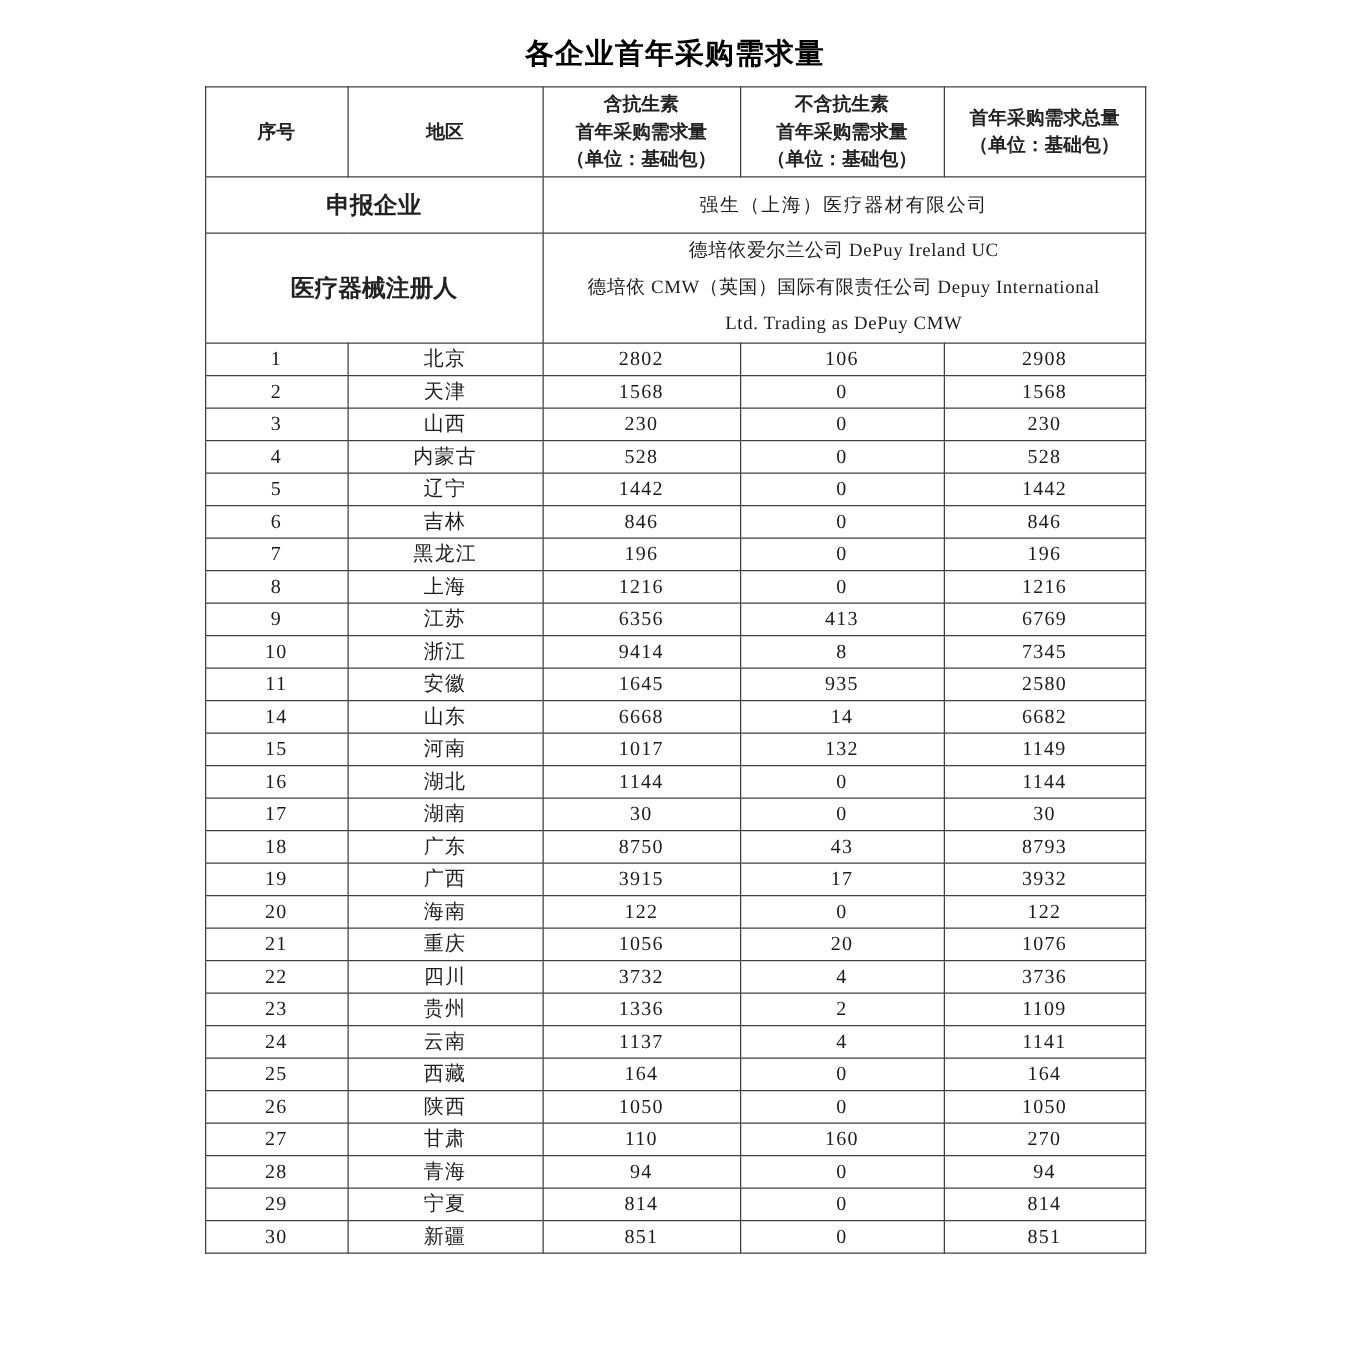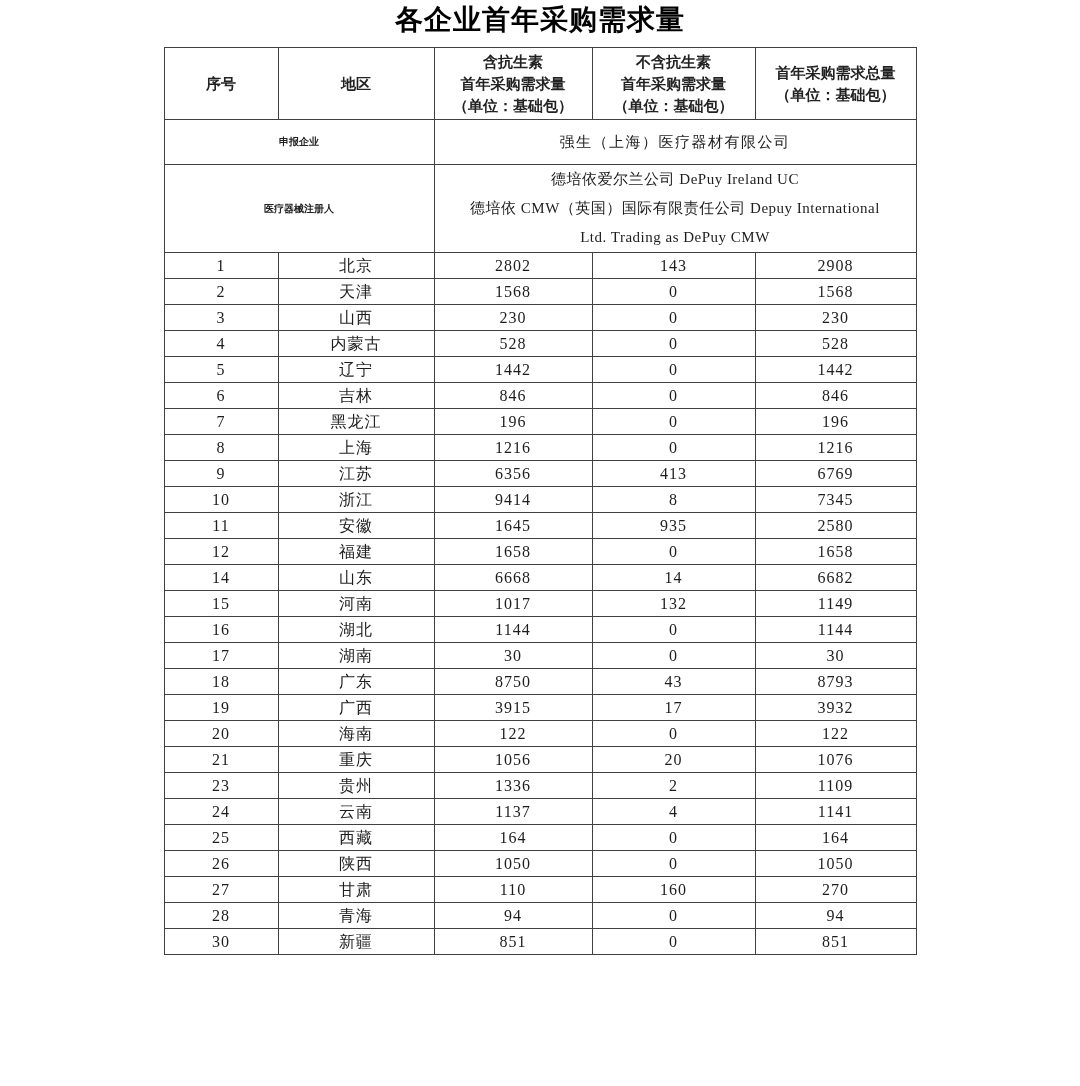--- a/index.html
+++ b/index.html
@@ -15,27 +15,27 @@
     overflow: hidden;
   }
   .page {
     width: 1080px;
     height: 1086px;
     background: #ffffff;
     box-sizing: border-box;
   }
   .title {
     margin: 0;
-    padding-top: 4px;
+    padding-top: 26px;
     height: 32px;
     line-height: 32px;
     text-align: center;
     font-family: "Liberation Sans", "DejaVu Sans", sans-serif;
     font-weight: bold;
-    font-size: 28px;
+    font-size: 23px;
     letter-spacing: 1px;
     color: #000000;
   }
   table.tbl {
     border-collapse: collapse;
     table-layout: fixed;
     width: 752px;
     margin: 11px auto 0 auto;
   }
   .tbl th, .tbl td {
@@ -51,21 +51,21 @@
     font-family: "Liberation Sans", "DejaVu Sans", sans-serif;
     font-weight: bold;
     font-size: 15px;
     line-height: 22px;
     color: #222222;
   }
   
   .label-cell {
     font-family: "Liberation Sans", "DejaVu Sans", sans-serif;
     font-weight: bold;
-    font-size: 10px;
+    font-size: 19px;
     color: #222222;
   }
   .value-cell {
     font-size: 15px;
     letter-spacing: 1.5px;
     color: #1d1d1d;
   }
   .declarant-row td { height: 44px; }
   .registrant-row td { height: 86px; }
   .reg-line { line-height: 29px; letter-spacing: 0.5px; }
@@ -124,21 +124,21 @@
           <div class="reg-line">德培依爱尔兰公司 DePuy Ireland UC</div>
           <div class="reg-line">德培依 CMW（英国）国际有限责任公司 Depuy International</div>
           <div class="reg-line">Ltd. Trading as DePuy CMW</div>
         </td>
       </tr>
 
     <tr class="data-row">
           <td>1</td>
           <td>北京</td>
           <td>2802</td>
-          <td>143</td>
+          <td>106</td>
           <td>2908</td>
         </tr>
         <tr class="data-row">
           <td>2</td>
           <td>天津</td>
           <td>1568</td>
           <td>0</td>
           <td>1568</td>
         </tr>
         <tr class="data-row">
@@ -198,27 +198,20 @@
           <td>7345</td>
         </tr>
         <tr class="data-row">
           <td>11</td>
           <td>安徽</td>
           <td>1645</td>
           <td>935</td>
           <td>2580</td>
         </tr>
         <tr class="data-row">
-          <td>12</td>
-          <td>福建</td>
-          <td>1658</td>
-          <td>0</td>
-          <td>1658</td>
-        </tr>
-        <tr class="data-row">
           <td>14</td>
           <td>山东</td>
           <td>6668</td>
           <td>14</td>
           <td>6682</td>
         </tr>
         <tr class="data-row">
           <td>15</td>
           <td>河南</td>
           <td>1017</td>
@@ -261,20 +254,27 @@
           <td>122</td>
         </tr>
         <tr class="data-row">
           <td>21</td>
           <td>重庆</td>
           <td>1056</td>
           <td>20</td>
           <td>1076</td>
         </tr>
         <tr class="data-row">
+          <td>22</td>
+          <td>四川</td>
+          <td>3732</td>
+          <td>4</td>
+          <td>3736</td>
+        </tr>
+        <tr class="data-row">
           <td>23</td>
           <td>贵州</td>
           <td>1336</td>
           <td>2</td>
           <td>1109</td>
         </tr>
         <tr class="data-row">
           <td>24</td>
           <td>云南</td>
           <td>1137</td>
@@ -303,20 +303,27 @@
           <td>270</td>
         </tr>
         <tr class="data-row">
           <td>28</td>
           <td>青海</td>
           <td>94</td>
           <td>0</td>
           <td>94</td>
         </tr>
         <tr class="data-row">
+          <td>29</td>
+          <td>宁夏</td>
+          <td>814</td>
+          <td>0</td>
+          <td>814</td>
+        </tr>
+        <tr class="data-row">
           <td>30</td>
           <td>新疆</td>
           <td>851</td>
           <td>0</td>
           <td>851</td>
         </tr>
       </tbody>
   </table>
 
 </div>

